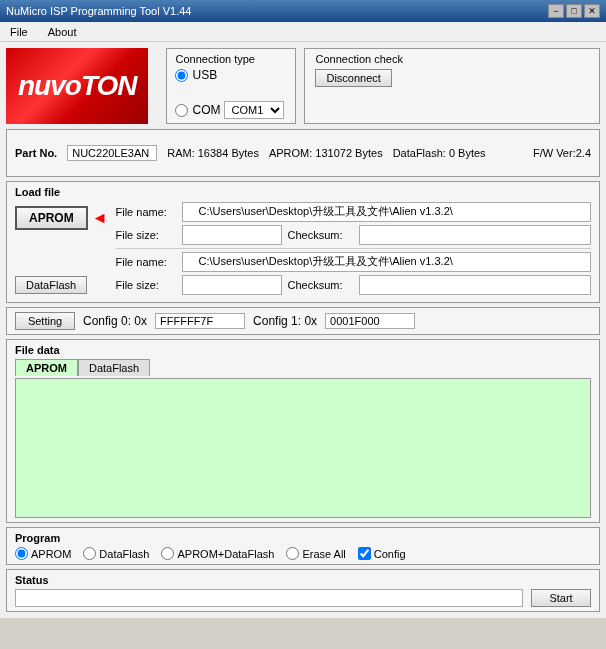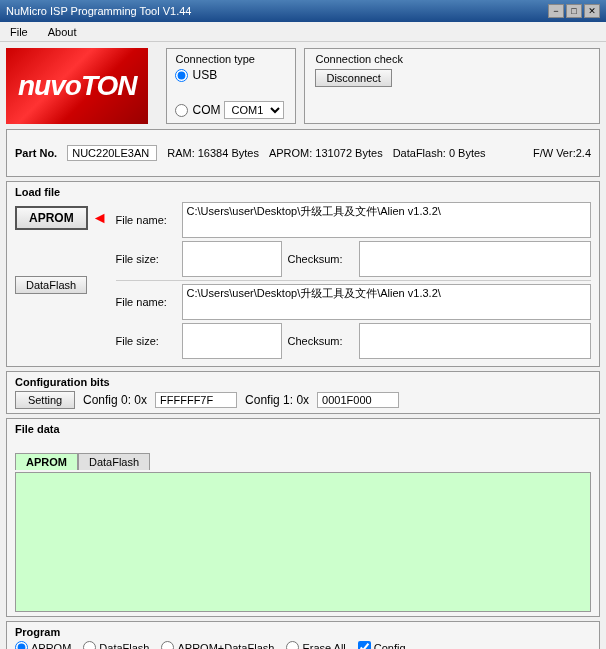--- a/index.html
+++ b/index.html
@@ -119,23 +119,23 @@
       display: flex;
       align-items: center;
       gap: 6px;
       margin-bottom: 3px;
     }
     .file-label { font-size: 11px; min-width: 60px; }
     .file-input {
       flex: 1;
       background: white;
       border: 1px solid #aaa;
-      padding: 1px 4px;
-      font-size: 11px;
-      height: 36px;
+      padding: 1px 16px;
+      font-size: 11px;
+      height: 20px;
     }
     .btn-aprom {
       background: linear-gradient(to bottom, #f8f8f8, #ddd);
       border: 2px solid #555;
       padding: 3px 12px;
       cursor: pointer;
       font-size: 12px;
       font-weight: bold;
     }
     .arrow-indicator {
@@ -153,35 +153,35 @@
     .config-row {
       display: flex;
       align-items: center;
       gap: 8px;
     }
     .config-input {
       background: white;
       border: 1px solid #aaa;
       padding: 1px 4px;
       font-size: 11px;
-      width: 82px;
+      width: 90px;
     }
     .config-select {
       border: 1px solid #aaa;
       background: white;
       font-size: 11px;
       padding: 1px;
     }
     .filedata-section {
       border: 1px solid #999;
       background: #f5f5f5;
       padding: 4px 8px;
       margin-bottom: 4px;
     }
-    .filedata-label { font-size: 11px; font-weight: bold; margin-bottom: 18px; }
+    .filedata-label { font-size: 11px; font-weight: bold; margin-bottom: 3px; }
     .tabs {
       display: flex;
       gap: 0;
       margin-bottom: 2px;
     }
     .tab {
       border: 1px solid #999;
       padding: 2px 10px;
       font-size: 11px;
       cursor: pointer;
@@ -353,21 +353,20 @@
           <span class="file-label">File size:</span>
           <div class="file-input" style="width:100px; flex:none;"></div>
           <span class="checksum-label">Checksum:</span>
           <div class="file-input" style="flex:1;"></div>
         </div>
       </div>
     </div>
   </div>
 
   <div class="config-section">
-    <div class="config-label">Configuration bits</div>
     <div class="config-row">
       <button class="btn">Setting</button>
       <span>Config 0: 0x</span>
       <input type="text" class="config-input" value="FFFFFF7F" style="">
       <span>Config 1: 0x</span>
       <input type="text" class="config-input" value="0001F000" style="">
     </div>
   </div>
 
   <div class="filedata-section">

